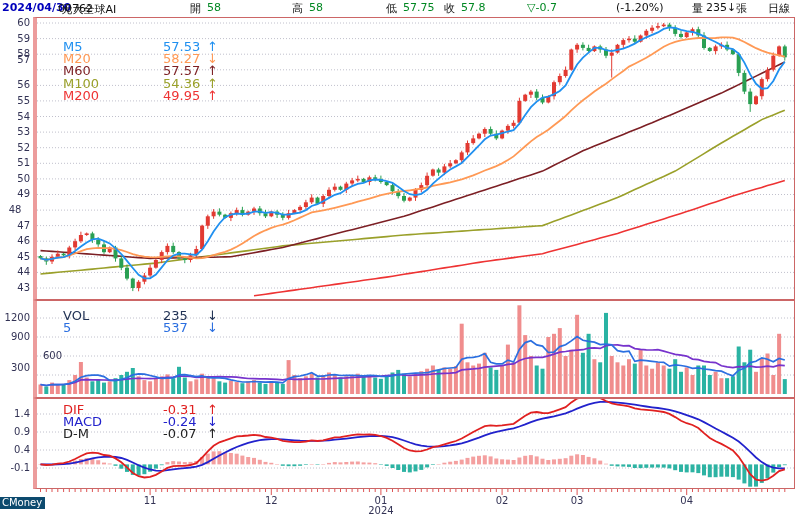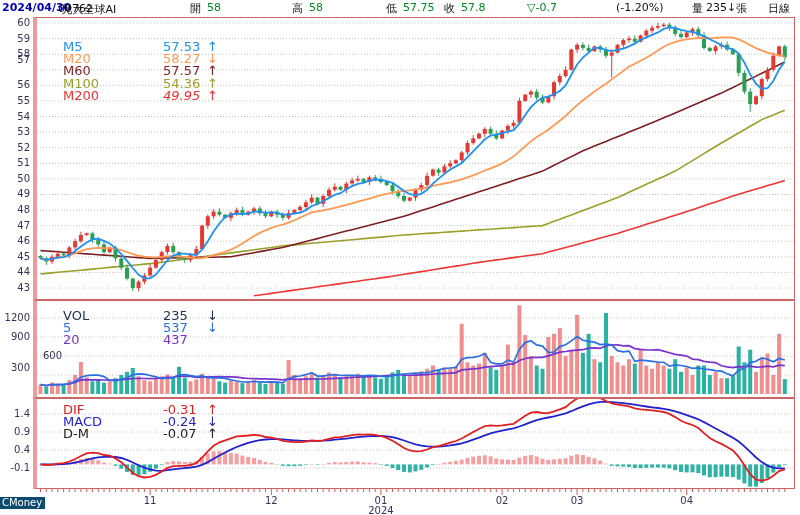--- a/index.html
+++ b/index.html
@@ -367,21 +367,21 @@
           <span class="lval" style="color: rgb(124, 31, 36);">57.57</span>
           <span class="larr" style="color: rgb(124, 31, 36);">↑</span>
         </div>
       <div class="lrow">
           <span class="lname" style="color: rgb(154, 160, 42);">M100</span>
           <span class="lval" style="color: rgb(154, 160, 42);">54.36</span>
           <span class="larr" style="color: rgb(154, 160, 42);">↑</span>
         </div>
       <div class="lrow">
           <span class="lname" style="color: rgb(238, 51, 51);">M200</span>
-          <span class="lval" style="color: rgb(238, 51, 51); font-style: italic;">49.95</span>
+          <span class="lval" style="color: rgb(238, 51, 51);">49.95</span>
           <span class="larr" style="color: rgb(238, 51, 51);">↑</span>
         </div>
     </div>
   </div>
 
   <div class="panel" id="vol-panel">
     <svg id="vol-svg" width="757" height="96">
         <line x1="0" x2="757" y1="17.0" y2="17.0" stroke="#c0c0cc" stroke-width="1" stroke-dasharray="1 2"></line>
         <line x1="0" x2="757" y1="36.0" y2="36.0" stroke="#c0c0cc" stroke-width="1" stroke-dasharray="1 2"></line>
         <line x1="0" x2="757" y1="55.0" y2="55.0" stroke="#c0c0cc" stroke-width="1" stroke-dasharray="1 2"></line>
@@ -522,25 +522,20 @@
     <div class="legend" id="vol-legend">
       <div class="lrow">
           <span class="lname" style="color: rgb(34, 51, 85);">VOL</span>
           <span class="lval" style="color: rgb(34, 51, 85);">235</span>
           <span class="larr" style="color: rgb(34, 51, 85);">↓</span>
         </div>
       <div class="lrow">
           <span class="lname" style="color: rgb(43, 111, 224);">5</span>
           <span class="lval" style="color: rgb(43, 111, 224);">537</span>
           <span class="larr" style="color: rgb(43, 111, 224);">↓</span>
-        </div>
-      <div class="lrow">
-          <span class="lname" style="color: rgb(119, 51, 204);">20</span>
-          <span class="lval" style="color: rgb(119, 51, 204);">437</span>
-          <span class="larr" style="color: rgb(119, 51, 204);"></span>
         </div>
     </div>
   </div>
 
   <div class="panel" id="macd-panel">
     <svg id="macd-svg" width="757" height="89">
         <line x1="0" x2="757" y1="15.0" y2="15.0" stroke="#c0c0cc" stroke-width="1" stroke-dasharray="1 2"></line>
         <line x1="0" x2="757" y1="33.0" y2="33.0" stroke="#c0c0cc" stroke-width="1" stroke-dasharray="1 2"></line>
         <line x1="0" x2="757" y1="51.0" y2="51.0" stroke="#c0c0cc" stroke-width="1" stroke-dasharray="1 2"></line>
         <line x1="0" x2="757" y1="69.0" y2="69.0" stroke="#c0c0cc" stroke-width="1" stroke-dasharray="1 2"></line>
@@ -844,21 +839,21 @@
     <div class="axlabel" style="top: 48.1765px;">58</div>
     <div class="axlabel" style="top: 54px;">57</div>
     <div class="axlabel" style="top: 79.3529px;">56</div>
     <div class="axlabel" style="top: 94.9412px;">55</div>
     <div class="axlabel" style="top: 110.529px;">54</div>
     <div class="axlabel" style="top: 126.118px;">53</div>
     <div class="axlabel" style="top: 141.706px;">52</div>
     <div class="axlabel" style="top: 157.294px;">51</div>
     <div class="axlabel" style="top: 172.882px;">50</div>
     <div class="axlabel" style="top: 188.471px;">49</div>
-    <div class="axlabel" style="top: 204.059px;">48</div>
+    <div class="axlabel" style="top: 204.059px; text-align: center;">48</div>
     <div class="axlabel" style="top: 219.647px;">47</div>
     <div class="axlabel" style="top: 235.235px;">46</div>
     <div class="axlabel" style="top: 250.824px;">45</div>
     <div class="axlabel" style="top: 266.412px;">44</div>
     <div class="axlabel" style="top: 282px;">43</div>
     <div class="axlabel" style="top: 312px;">1200</div>
     <div class="axlabel" style="top: 331px;">900</div>
     <div class="axlabel" style="top: 350px; padding-left: 32px;">600</div>
     <div class="axlabel" style="top: 362px;">300</div>
     <div class="axlabel" style="top: 408px;">1.4</div>

